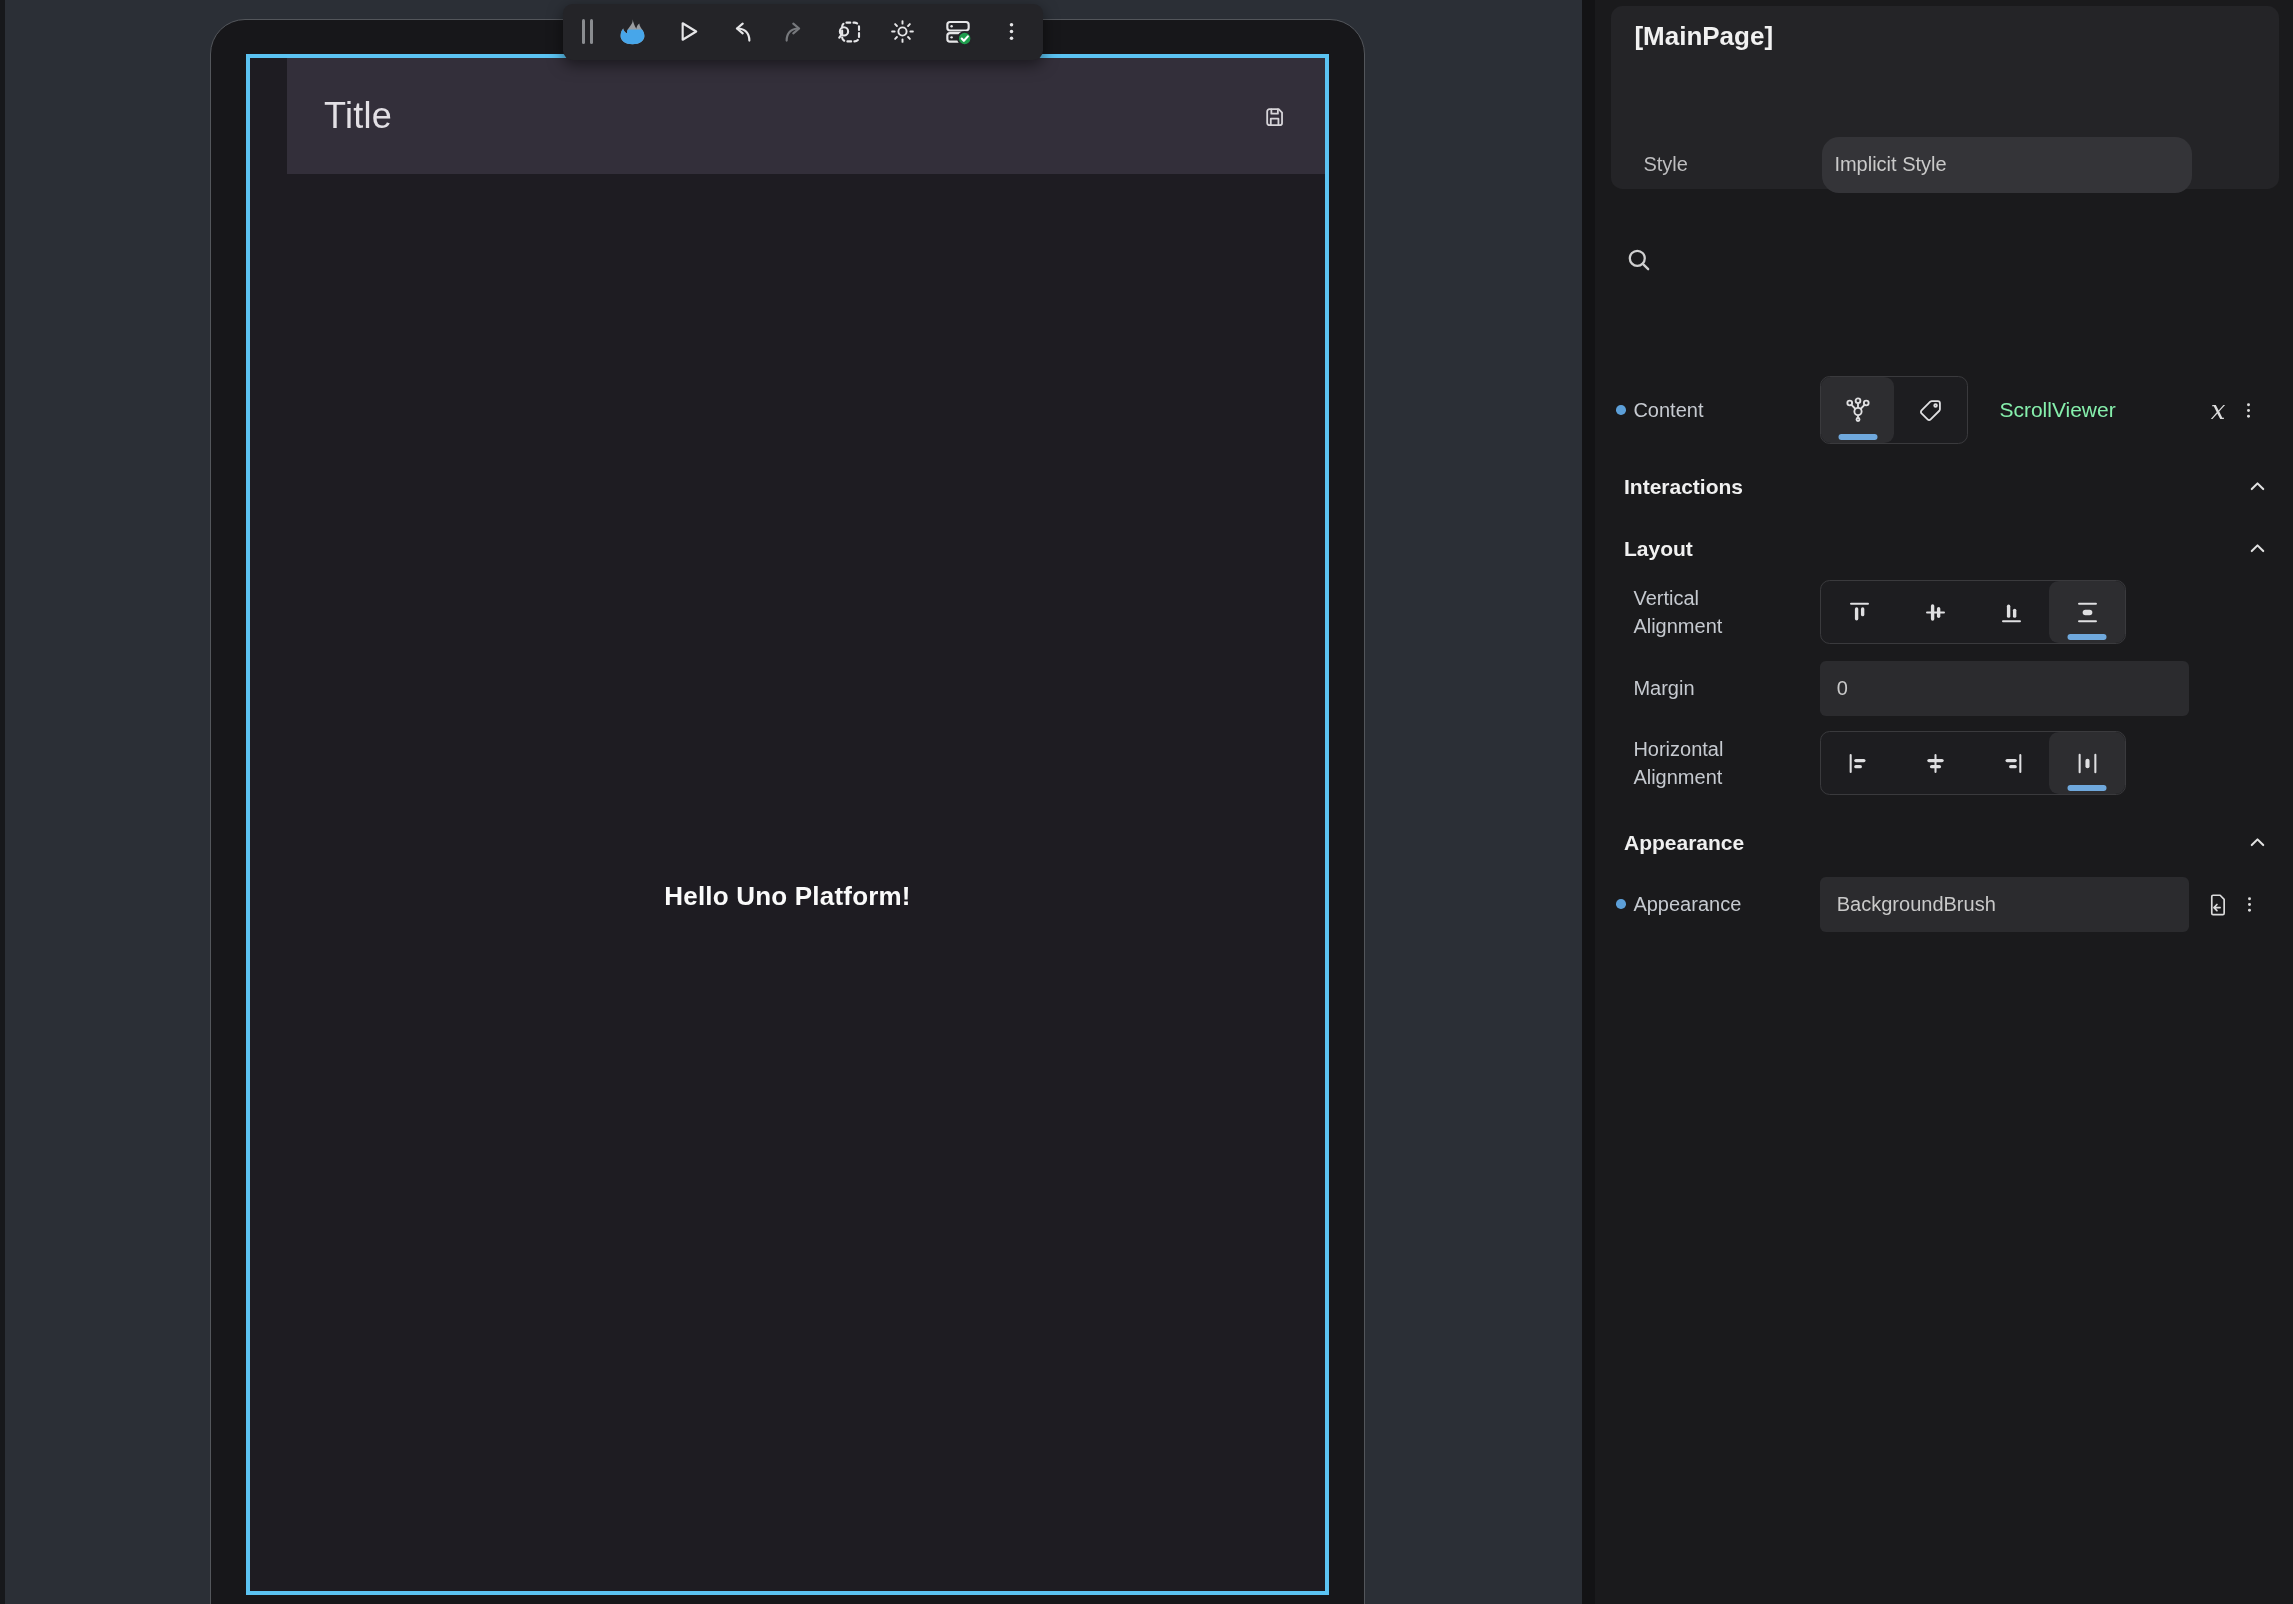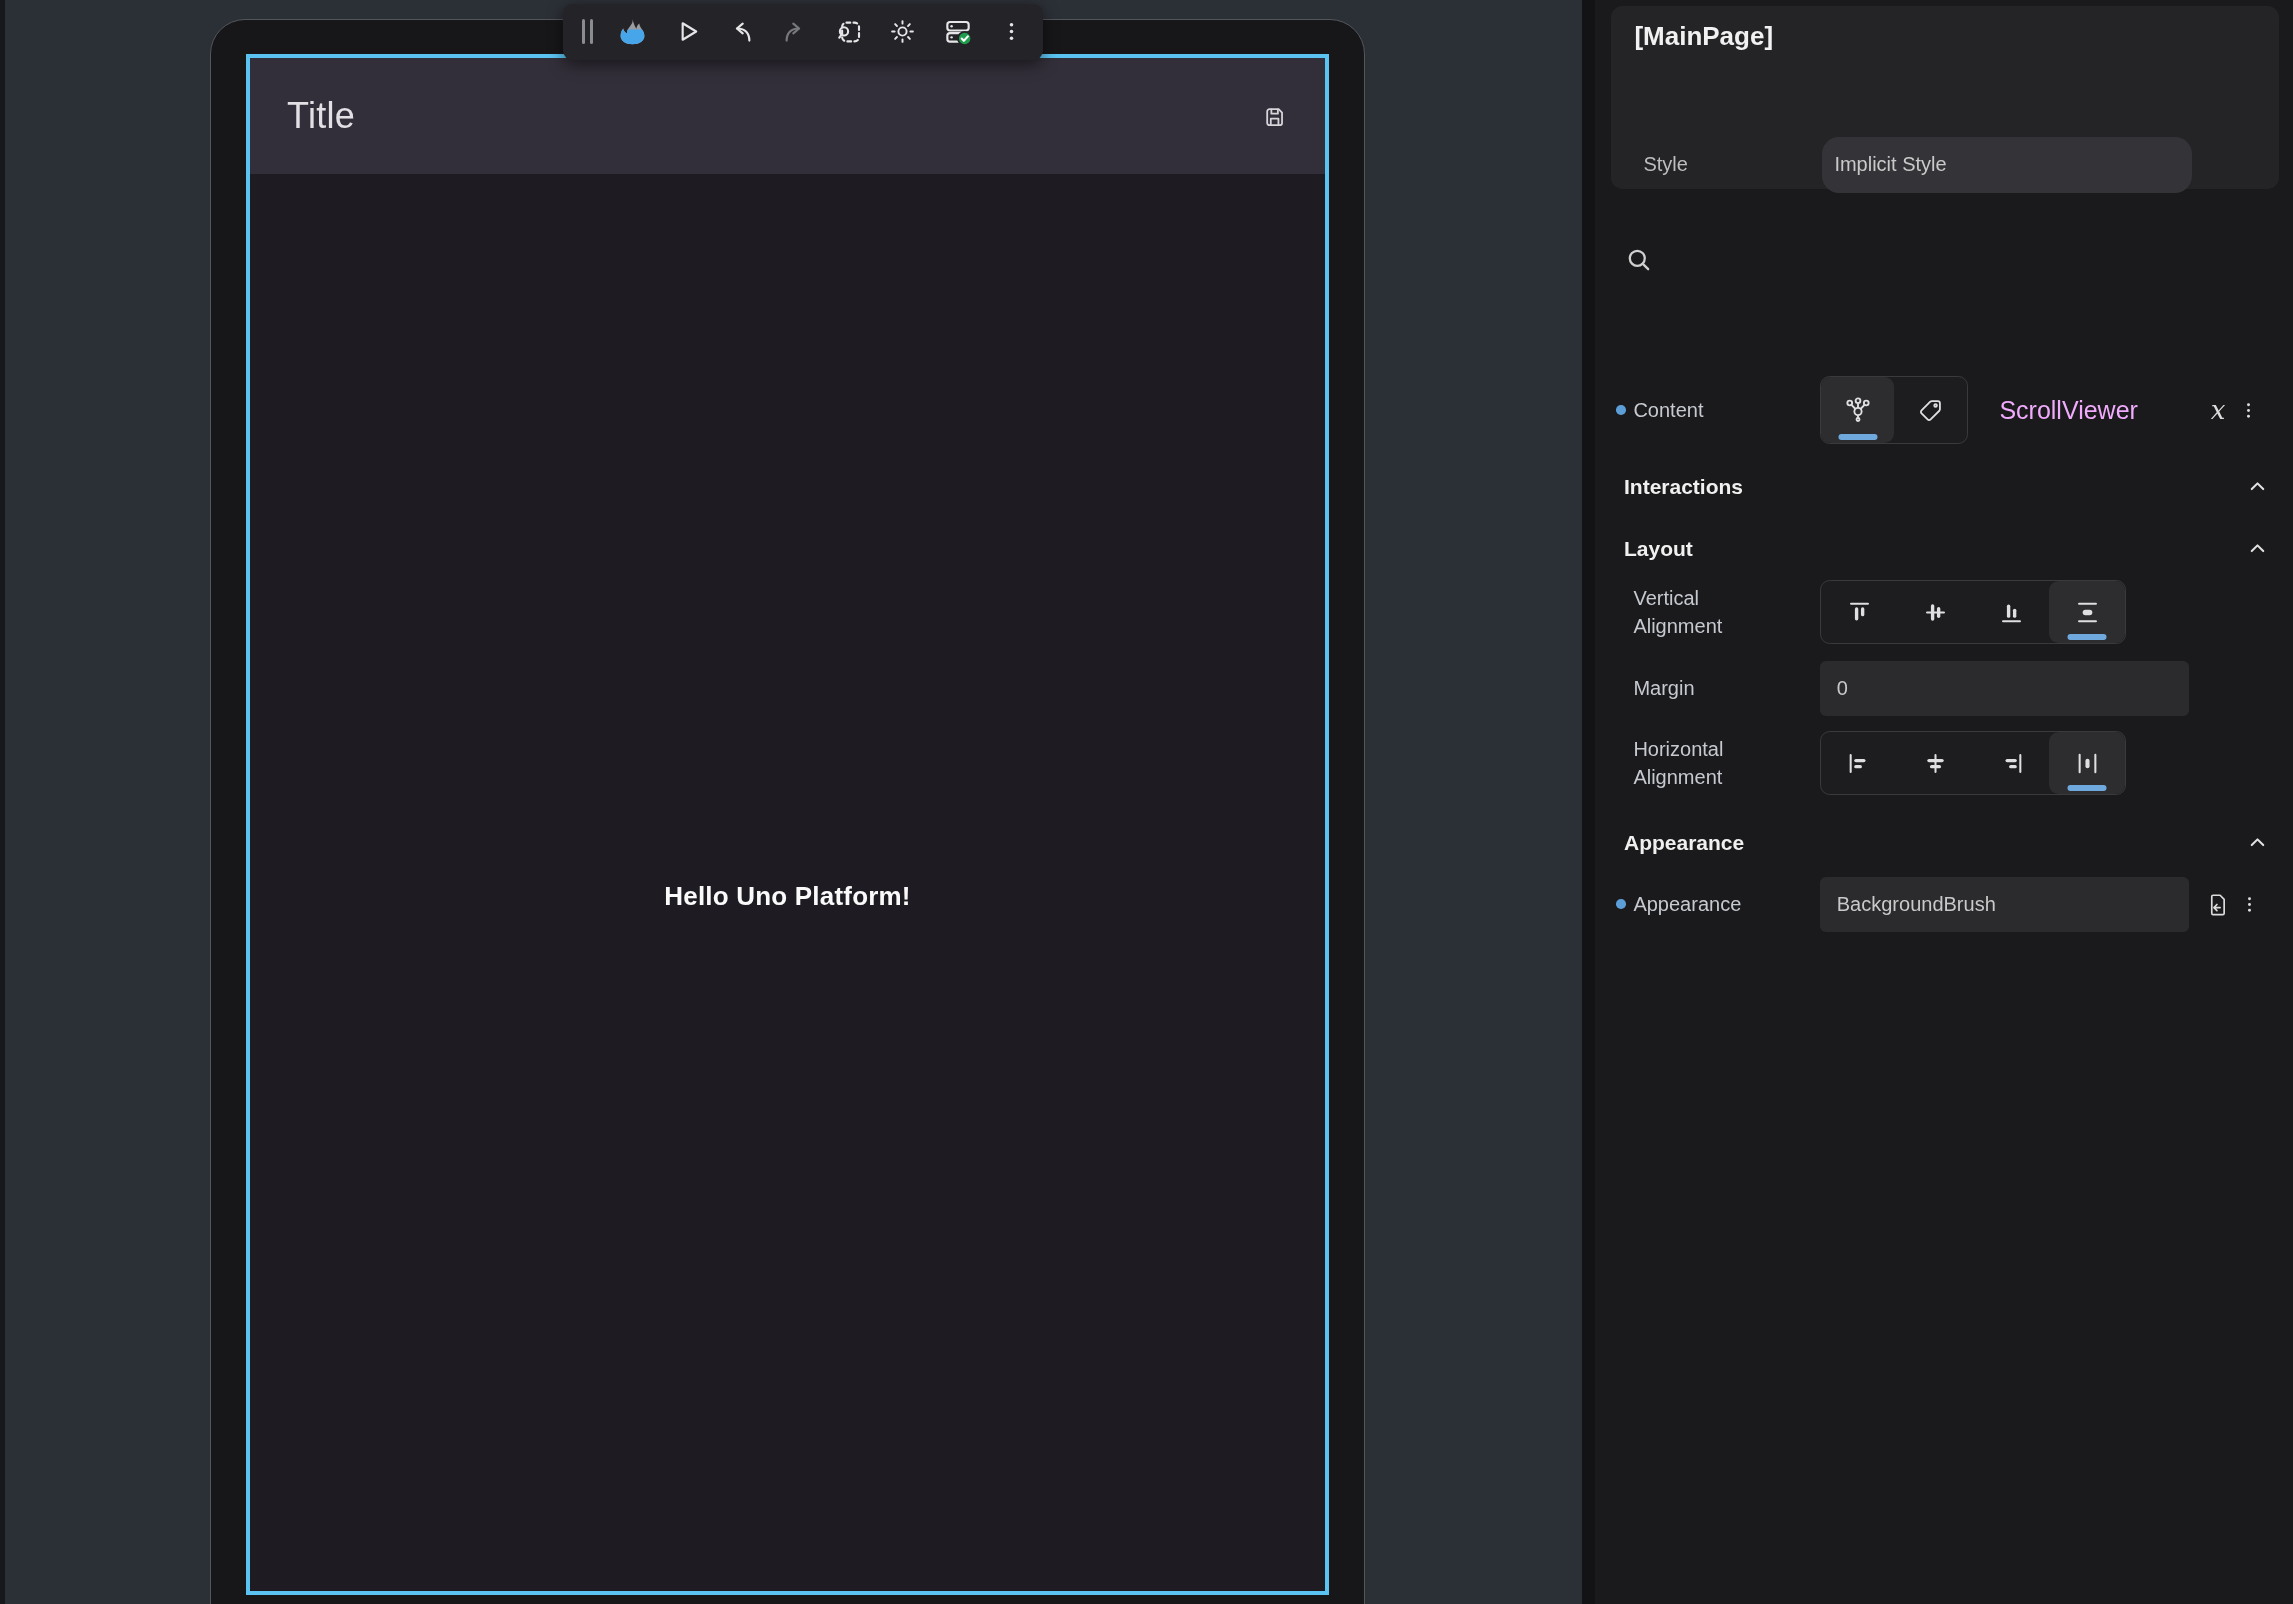--- a/index.html
+++ b/index.html
@@ -9,21 +9,21 @@
   .left-edge{position:absolute;left:0;top:0;width:4.8px;height:100%;background:#17181B;}
 
   
   .device{position:absolute;left:210px;top:19.3px;width:1155px;height:1641px;
           box-sizing:border-box;border:1.9px solid #53565B;border-radius:35px;
           background:#17171A;}
   .selection{position:absolute;left:35px;top:34px;width:1083px;height:1541px;
           box-sizing:border-box;border:4.8px solid #5BC3F2;background:#1E1C22;
           display:flex;flex-direction:column;overflow:hidden;}
   .appbar{height:116px;flex:none;background:#332F3A;display:flex;align-items:center;
-          justify-content:space-between;padding:0 37px 0 37px;}
+          justify-content:space-between;padding:0 37px 0 37px;margin-left:37px;}
   .app-title{font-size:36px;color:#E3E0E5;letter-spacing:0.3px;}
   .appcontent{flex:1;display:flex;align-items:center;justify-content:center;margin-top:28px;}
   .hello{font-size:26px;font-weight:bold;color:#FAFAFA;letter-spacing:0.2px;}
 
   
   .toolbar{position:absolute;left:563px;top:3.9px;width:480px;height:56px;
           background:#242428;border-radius:9.7px;display:flex;align-items:center;
           justify-content:space-between;padding:0 19.3px;box-sizing:border-box;
           box-shadow:0 4.8px 15.4px rgba(0,0,0,.5);z-index:5;}
   .tbtn{display:flex;align-items:center;justify-content:center;color:#E6E6E8;}
@@ -57,21 +57,21 @@
   .ptitle{font-weight:bold;font-size:21px;color:#F0F0F0;}
   .chev{color:#E2E2E2;display:flex;}
 
   .prow{position:absolute;left:15.4px;right:13.5px;display:flex;align-items:center;}
   .dot{position:absolute;left:5.8px;top:50%;margin-top:-4.8px;width:9.7px;height:9.7px;
         border-radius:50%;background:#5C9FD8;}
   .plabel{margin-left:23px;width:187px;flex:none;box-sizing:border-box;padding-right:51px;
         font-size:20px;color:#C6CAD0;line-height:1.42;}
   .pinput{width:369px;height:55px;background:#2B2B2E;border-radius:5.8px;display:flex;
         align-items:center;padding:0 16.4px;box-sizing:border-box;font-size:20px;color:#C9C9C9;}
-  .pvalue{margin-left:31px;font-size:25px;color:#f0abfc;}
+  .pvalue{margin-left:31px;font-size:21px;color:#86efac;}
 
   .seg-group{display:flex;border:1px solid #3A3A3D;border-radius:9.7px;background:#1D1D20;
         box-sizing:border-box;}
   .seg{display:flex;align-items:center;justify-content:center;position:relative;color:#DFDFE1;}
   .seg.sel{background:#2D2D30;border-radius:9.7px;}
   .seg.sel::after{content:"";position:absolute;bottom:2.9px;left:50%;transform:translateX(-50%);
         width:39px;height:5.8px;border-radius:2.9px;background:#6FA8DC;}
   .content-group .seg{width:73px;height:66px;}
   .align-group .seg{width:76px;height:62px;}
 

